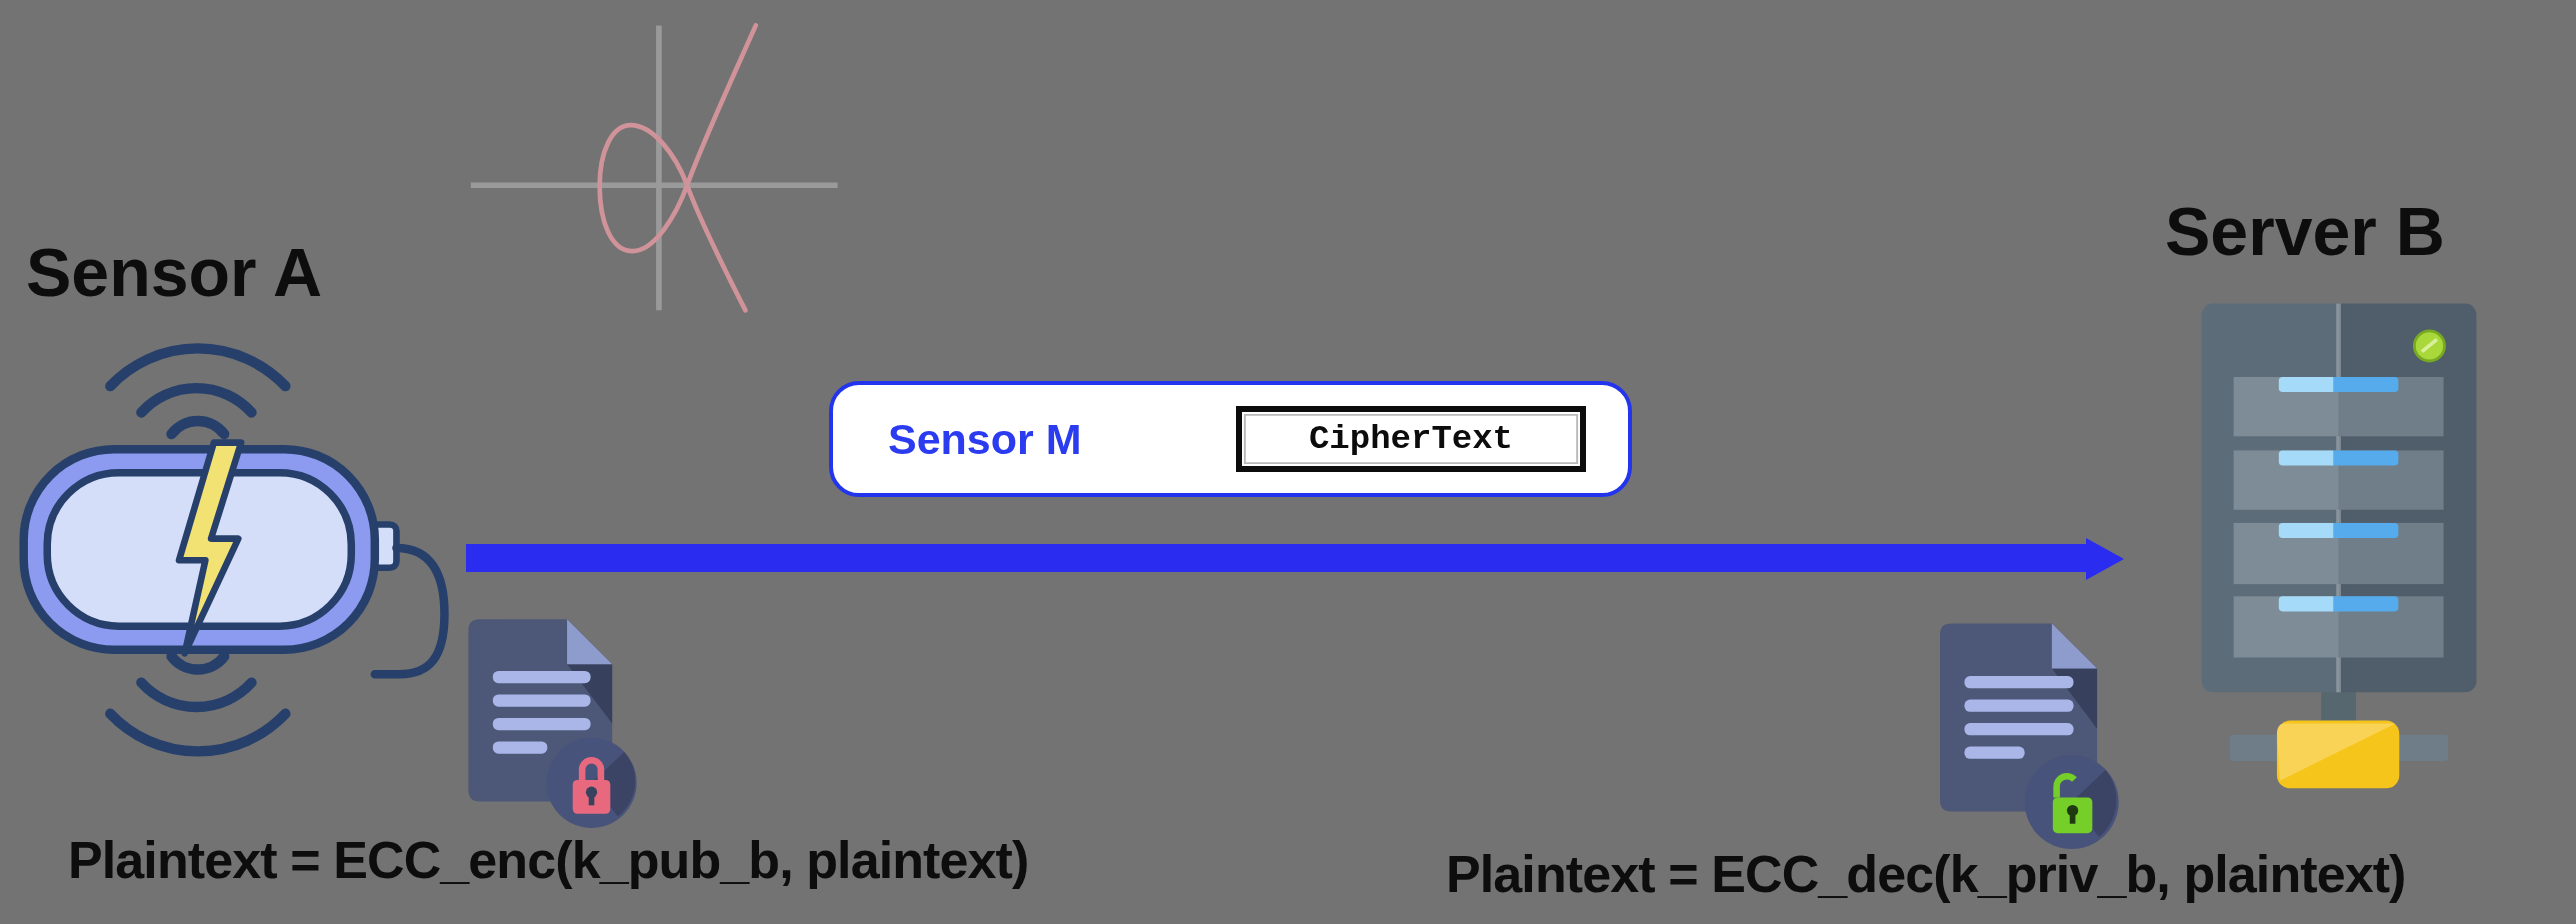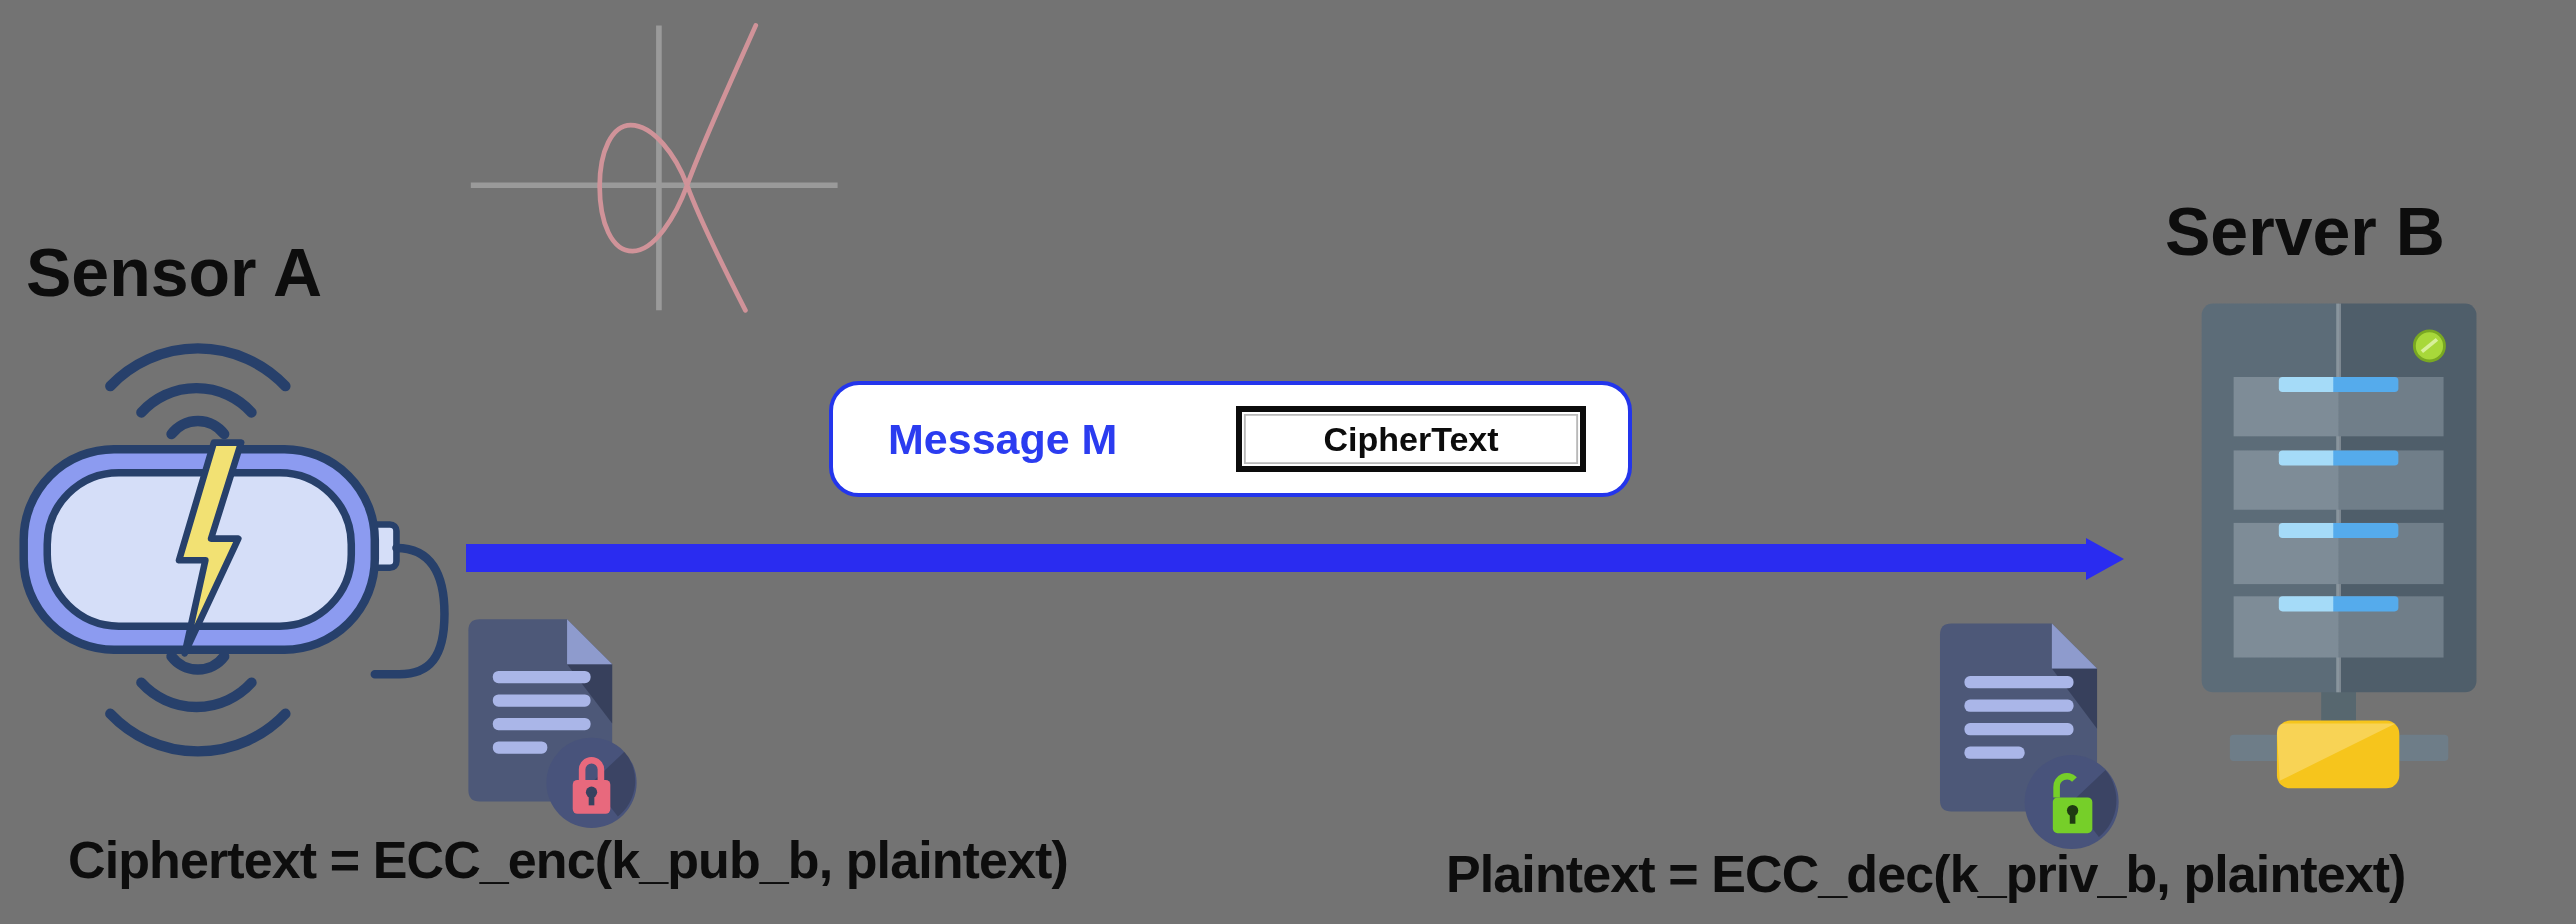--- a/index.html
+++ b/index.html
@@ -14,21 +14,21 @@
   #formula-right{left:1446px;top:844px;}
 
   
   #message-box{left:829px;top:381px;width:803px;height:116px;border:4.7px solid #2335ec;
                border-radius:30px;background:#fff;box-sizing:border-box;}
   #message-label{position:absolute;left:55px;top:50%;transform:translateY(-50%);
                  font-weight:bold;font-size:43px;color:#2b3cf0;white-space:nowrap;}
   #cipher-box{position:absolute;left:403px;top:21px;width:350px;height:66px;border:6.6px solid #0c0c0c;
               background:#fff;box-sizing:border-box;display:flex;align-items:center;justify-content:center;
               box-shadow:inset 0 0 0 1.9px #ffffff, inset 0 0 0 3.8px #b9b9b9;}
-  #cipher-label{font-weight:bold;font-size:34px;color:#0c0c0c;white-space:nowrap;}
+  #cipher-label{font-weight:bold;font-size:34px;color:#0c0c0c;white-space:nowrap;font-family:Liberation Mono, monospace;}
 
   
   #arrow-line{left:466px;top:544px;width:1622px;height:28px;background:#2a2cf0;}
   #arrow-head{left:2086px;top:538px;width:0;height:0;
               border-top:21px solid transparent;border-bottom:21px solid transparent;
               border-left:38px solid #2a2cf0;}
   svg{display:block;}
 </style>
 </head>
 <body>
@@ -63,21 +63,21 @@
     <path d="M 401 222 C 438 222 452 250 452 292 C 452 338 436 356 404 356 L 378 356" fill="none" stroke="#27406b" stroke-width="9" stroke-linecap="round"></path>
     <rect x="5" y="117" width="373" height="213" rx="96" fill="#8c9bf0" stroke="#27406b" stroke-width="9"></rect>
     <rect x="30" y="142" width="323" height="163" rx="76" fill="#d5def8" stroke="#27406b" stroke-width="8"></rect>
     <path d="M 207 110 L 170 235 L 198 235 L 176 334 L 233 212 L 204 212 L 236 110 Z" fill="#f2e173" stroke="#27406b" stroke-width="7" stroke-linejoin="round"></path>
   </svg>
 
   <div class="abs" id="arrow-line"></div>
   <div class="abs" id="arrow-head"></div>
 
   <div class="abs" id="message-box">
-    <div id="message-label">Message M</div>
+    <div id="message-label">Sensor M</div>
     <div id="cipher-box">
       <span id="cipher-label">CipherText</span>
     </div>
   </div>
 
   <svg class="abs" style="left:452px;top:607px;" width="217" height="235" viewBox="0 0 230 250">
     <path d="M 29 13 L 122 13 L 170 61 L 170 195 Q 170 207 158 207 L 29 207 Q 17 207 17 195 L 17 25 Q 17 13 29 13 Z" fill="#4d5878"></path>
     <path d="M 122 61 L 170 61 L 170 124 Z" fill="rgba(15,20,40,0.35)"></path>
     <path d="M 122 13 L 122 61 L 170 61 Z" fill="#8e9bcd"></path>
     <g fill="#aab6e8">
@@ -89,21 +89,21 @@
     <circle cx="148" cy="187" r="48" fill="#48537b"></circle>
     <path d="M 148 187 L 183 154 A 48 48 0 0 1 176 223 Z" fill="rgba(0,0,0,0.18)"></path>
     <g>
       <path d="M 138 184 L 138 173 A 10 10 0 0 1 158 173 L 158 184" fill="none" stroke="#e8697d" stroke-width="7"></path>
       <rect x="128" y="184" width="40" height="36" rx="5" fill="#e8697d"></rect>
       <circle cx="148" cy="197" r="6" fill="#37425f"></circle>
       <rect x="145" y="197" width="6" height="14" fill="#37425f"></rect>
     </g>
   </svg>
 
-  <div class="abs formula" id="formula-left">Ciphertext = ECC_enc(k_pub_b, plaintext)</div>
+  <div class="abs formula" id="formula-left">Plaintext = ECC_enc(k_pub_b, plaintext)</div>
 
   <svg class="abs" style="left:1924px;top:610px;" width="221" height="245" viewBox="0 0 235 260">
     <path d="M 29 14 L 136 14 L 184 62 L 184 202 Q 184 214 172 214 L 29 214 Q 17 214 17 202 L 17 26 Q 17 14 29 14 Z" fill="#4d5878"></path>
     <path d="M 136 62 L 184 62 L 184 126 Z" fill="rgba(15,20,40,0.35)"></path>
     <path d="M 136 14 L 136 62 L 184 62 Z" fill="#8e9bcd"></path>
     <g fill="#aab6e8">
       <rect x="43" y="70" width="116" height="13" rx="6"></rect>
       <rect x="43" y="95" width="116" height="13" rx="6"></rect>
       <rect x="43" y="120" width="116" height="13" rx="6"></rect>
       <rect x="43" y="145" width="64" height="13" rx="6"></rect>

